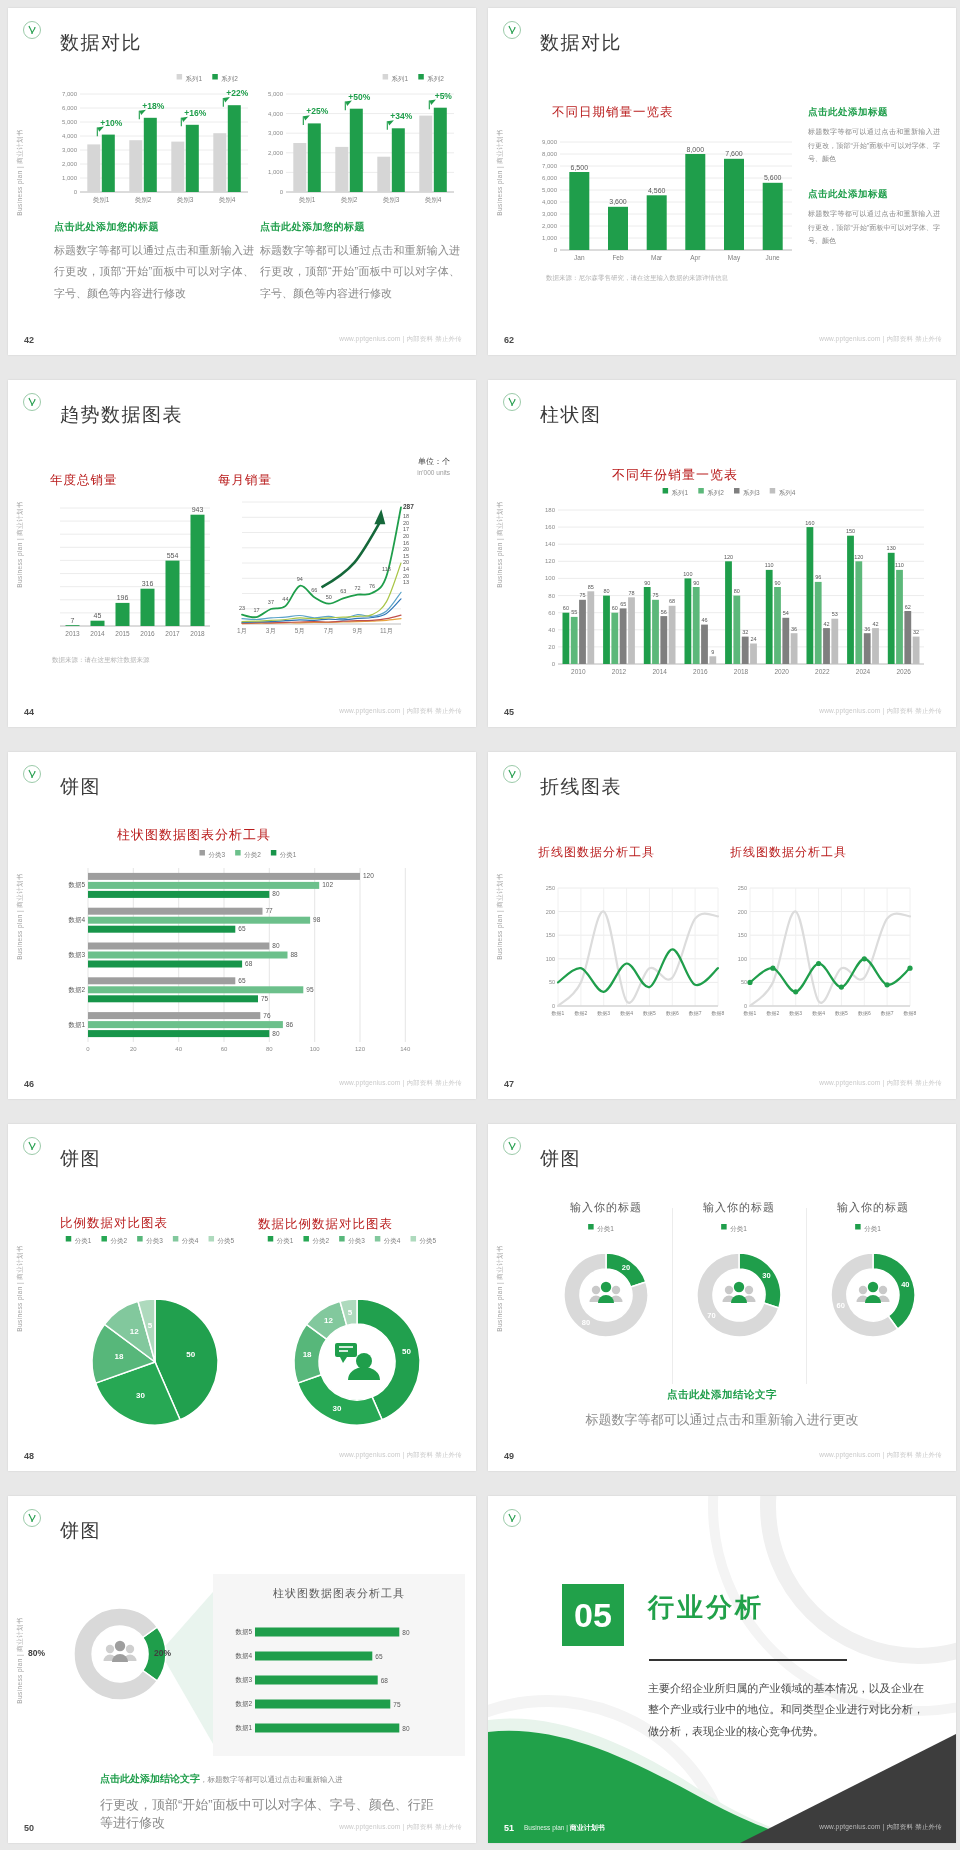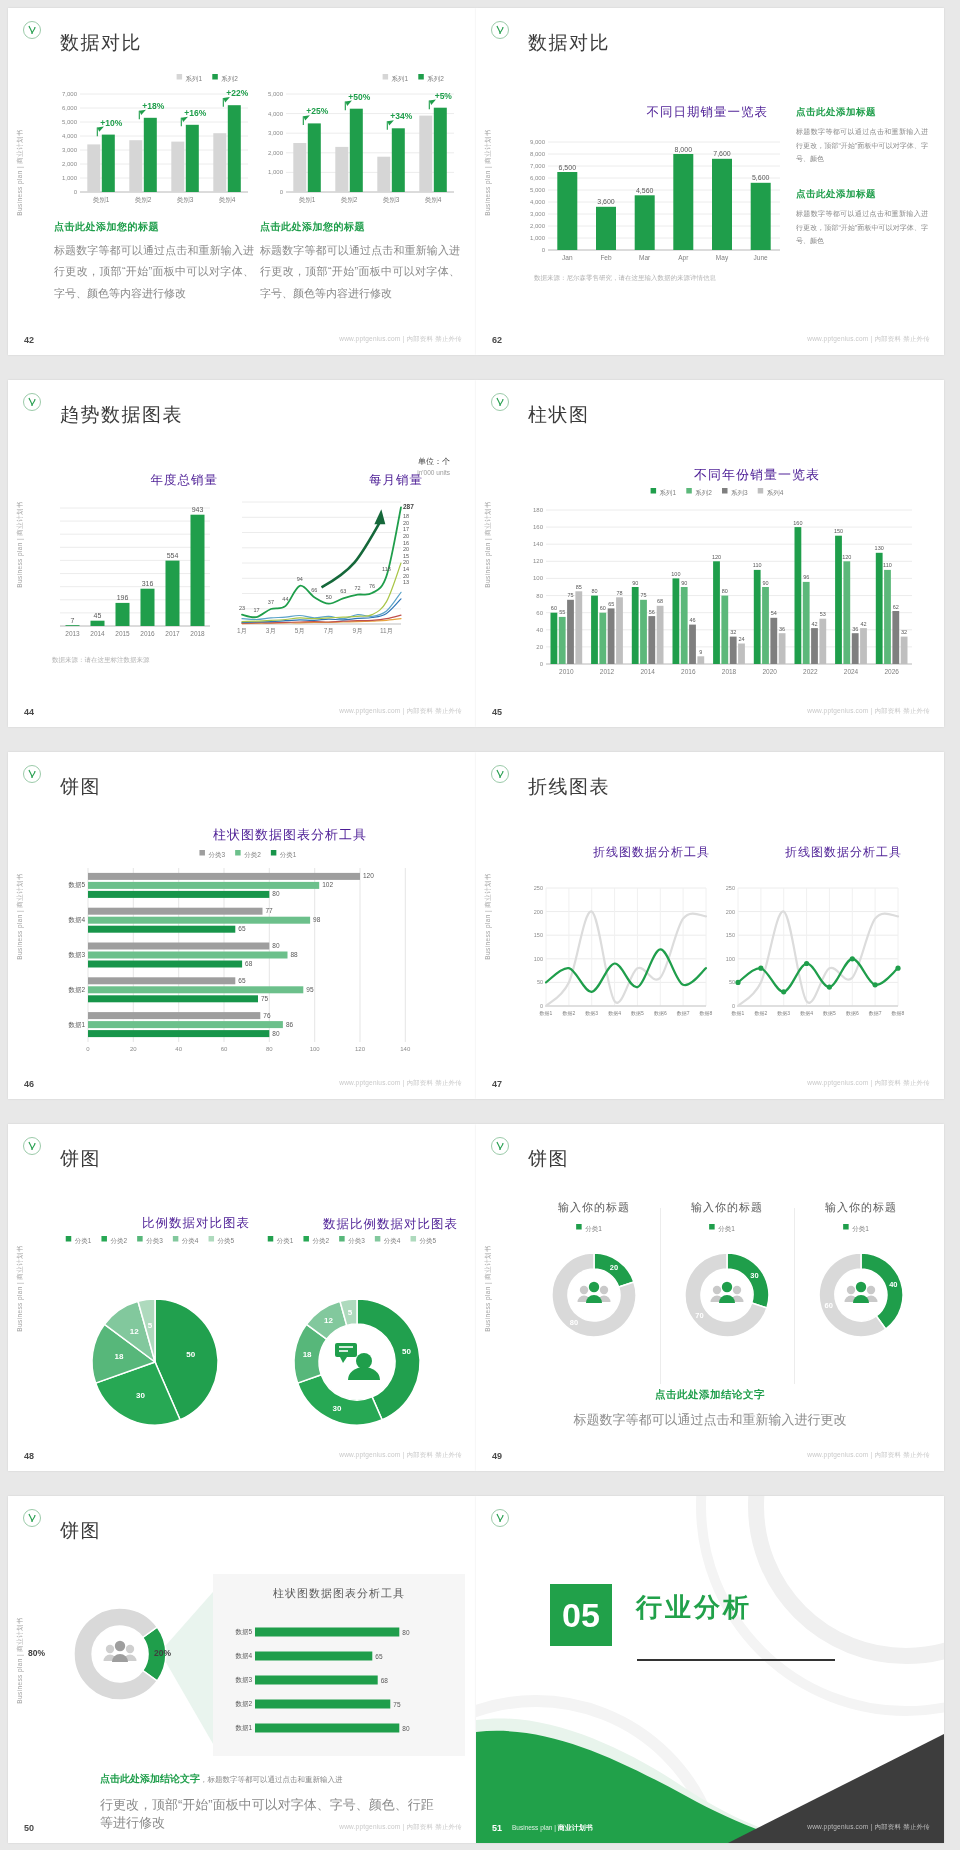--- a/index.html
+++ b/index.html
@@ -1,26 +1,26 @@
 <!DOCTYPE html>
 <html><head>
 <meta charset="utf-8">
 <style>
 *{margin:0;padding:0;box-sizing:border-box}
 html,body{width:960px;background:#e8e8e8}
 body{font-family:"Liberation Sans","DejaVu Sans",sans-serif}
-.grid{display:grid;grid-template-columns:468px 468px;grid-auto-rows:347px;gap:25px 0;padding:8px;width:916px}
+.grid{display:grid;grid-template-columns:468px 468px;grid-auto-rows:347px;gap:25px 12px;padding:8px;width:916px}
 .slide{position:relative;background:#fff;overflow:hidden;box-shadow:0 0 2px rgba(0,0,0,.10)}
 .logo{position:absolute;left:14px;top:12px;width:20px;height:20px}
 .side{position:absolute;left:-58px;top:160px;width:140px;text-align:center;transform:rotate(-90deg);font-size:6.5px;color:#a3a3a3;letter-spacing:.4px;white-space:nowrap}
 .stitle{position:absolute;left:52px;top:22px;font-size:19px;font-weight:400;color:#3c3c3c;letter-spacing:1.5px}
 .pnum{position:absolute;left:16px;bottom:10px;font-size:9px;font-weight:bold;color:#4a4a4a}
 .foot{position:absolute;right:14px;bottom:11px;font-size:6.5px;color:#c9c9c9;letter-spacing:.2px}
 .abs{position:absolute}
-.ct{position:absolute;font-size:12.5px;color:#4c1d95;text-align:right;letter-spacing:1px}
+.ct{position:absolute;font-size:12.5px;color:#b91c1c;text-align:left;letter-spacing:1px}
 .tb h3{font-size:10px;color:#1f9e4b;margin-bottom:6px;letter-spacing:.5px}
 .tb p{font-size:11px;color:#8a8a8a;line-height:1.95;text-align:justify}
 .note{position:absolute;font-size:6.5px;color:#b3b3b3}
 .unit1{font-size:8px;color:#404040}
 .unit2{font-size:6.5px;color:#9a9a9a;margin-top:2px}
 .coltitle{position:absolute;font-size:11px;color:#595959;text-align:center;letter-spacing:1px}
 .divider{position:absolute;width:1px;background:#ececec}
 .concl{position:absolute;width:100%;text-align:center;font-size:10.5px;font-weight:bold;color:#1f9e4b;letter-spacing:.5px}
 .conclsub{position:absolute;width:100%;text-align:center;font-size:13px;color:#8c8c8c}
 .panel{position:absolute;background:#f6f6f6}
@@ -886,18 +886,19 @@
     </svg>
     <span class="logo" style="z-index:4">
         <svg width="20" height="20">
           <circle cx="10" cy="10" r="8.5" fill="#fff" stroke="#9ccbaa" stroke-width="1"></circle>
           <path d="M10 14 C10 10 8 9 7 6 M10 14 C10 11 13 10 13 7" stroke="#2aa052" stroke-width="1.2" fill="none"></path>
         </svg>
       </span>
     <div class="bignum">05</div>
     <h2 class="s51title">行业分析</h2>
     <div class="s51line"></div>
+    <p class="s51body">主要介绍企业所归属的产业领域的基本情况，以及企业在整个产业或行业中的地位。和同类型企业进行对比分析，做分析，表现企业的核心竞争优势。</p>
     <span class="pnum pnum-w">51</span>
     <span class="brand"><span>Business plan |</span> <b>商业计划书</b></span>
     <span class="foot" style="color:#bdbdbd;z-index:4">www.pptgenius.com | 内部资料 禁止外传</span>
   </section>
 
 </div>
 
 </body></html>

